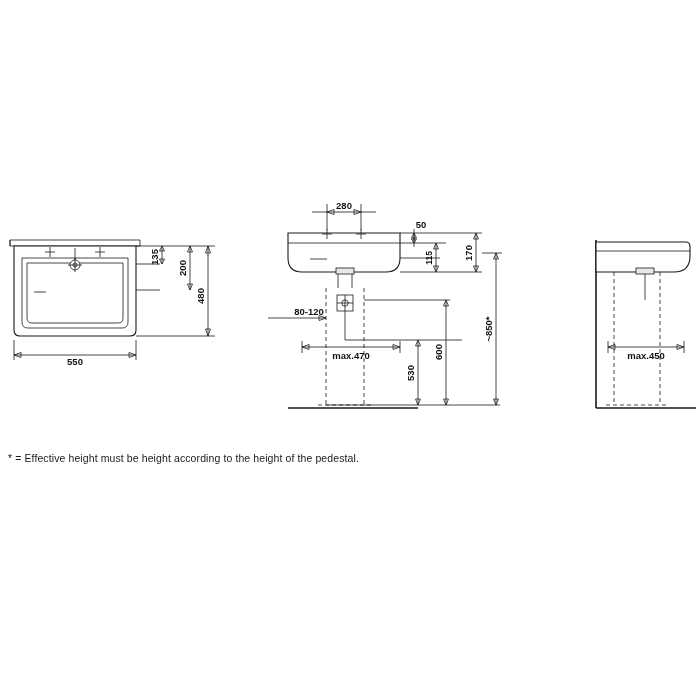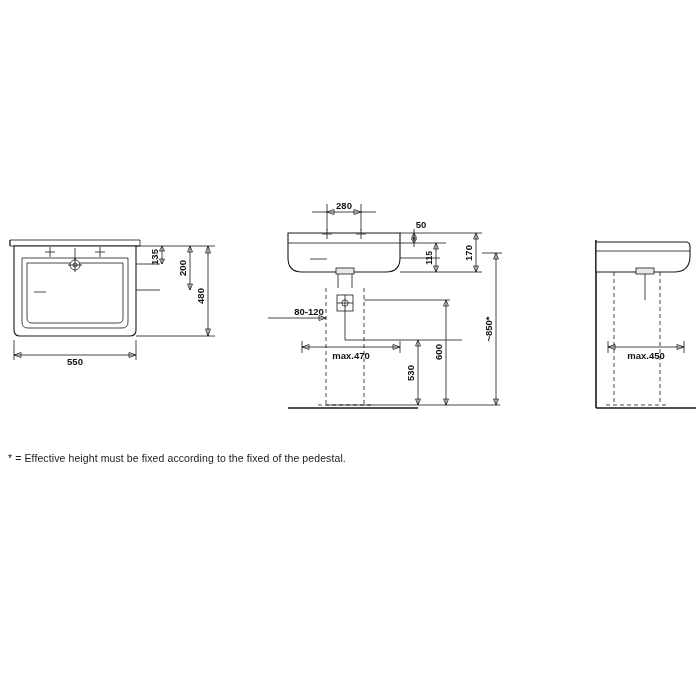--- a/index.html
+++ b/index.html
@@ -244,15 +244,15 @@
         <path class="ln thin" d="M608,347 L684,347"></path>
         <path class="ln thin" d="M608,347 L615,344.5 L615,349.5 Z" fill="#1a1a1a"></path>
         <path class="ln thin" d="M684,347 L677,344.5 L677,349.5 Z" fill="#1a1a1a"></path>
         <path class="ln thin" d="M608,341 L608,353 M684,341 L684,353"></path>
         <text class="dimtext" x="646" y="359" text-anchor="middle">max.450</text>
       </g>
     </g>
 
   </svg>
 
-  <div class="footnote">* = Effective height must be fixed according to the fixed of the pedestal.</div>
+  <div class="footnote">* = Effective height must be height according to the height of the pedestal.</div>
 
 </div>
 
 </body></html>

